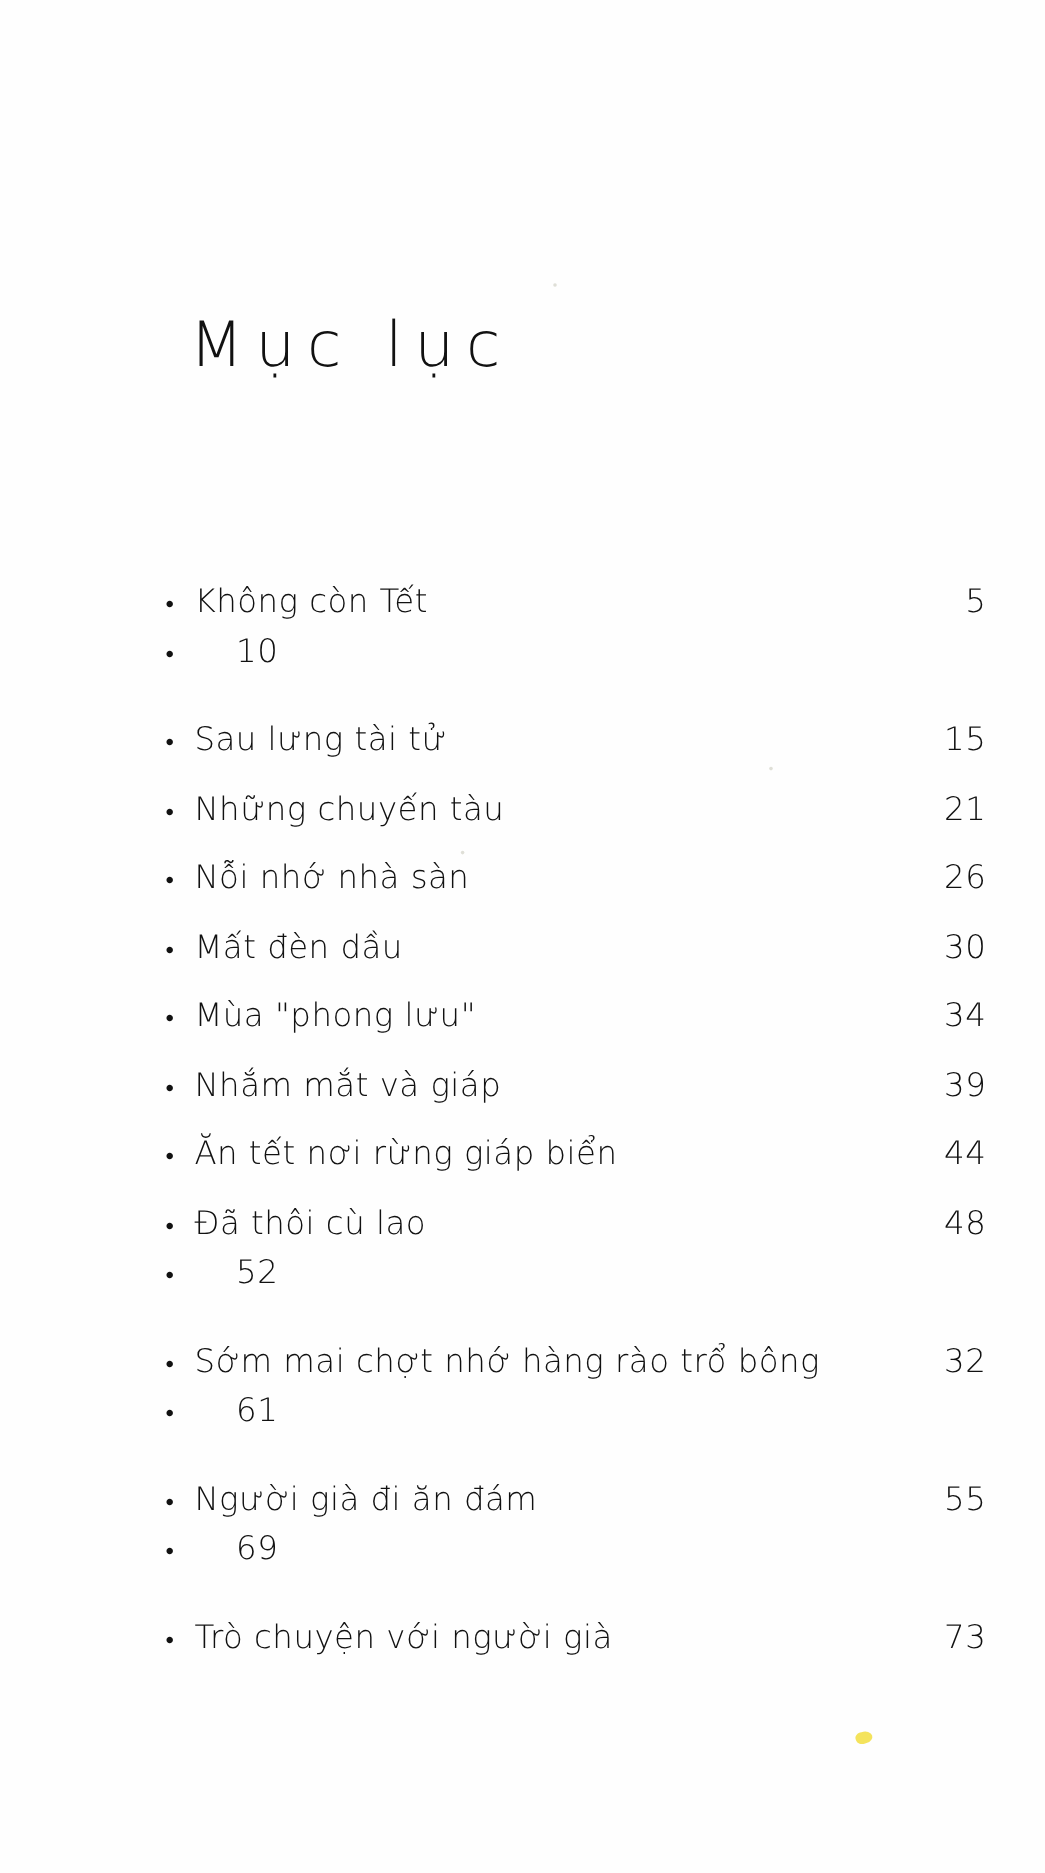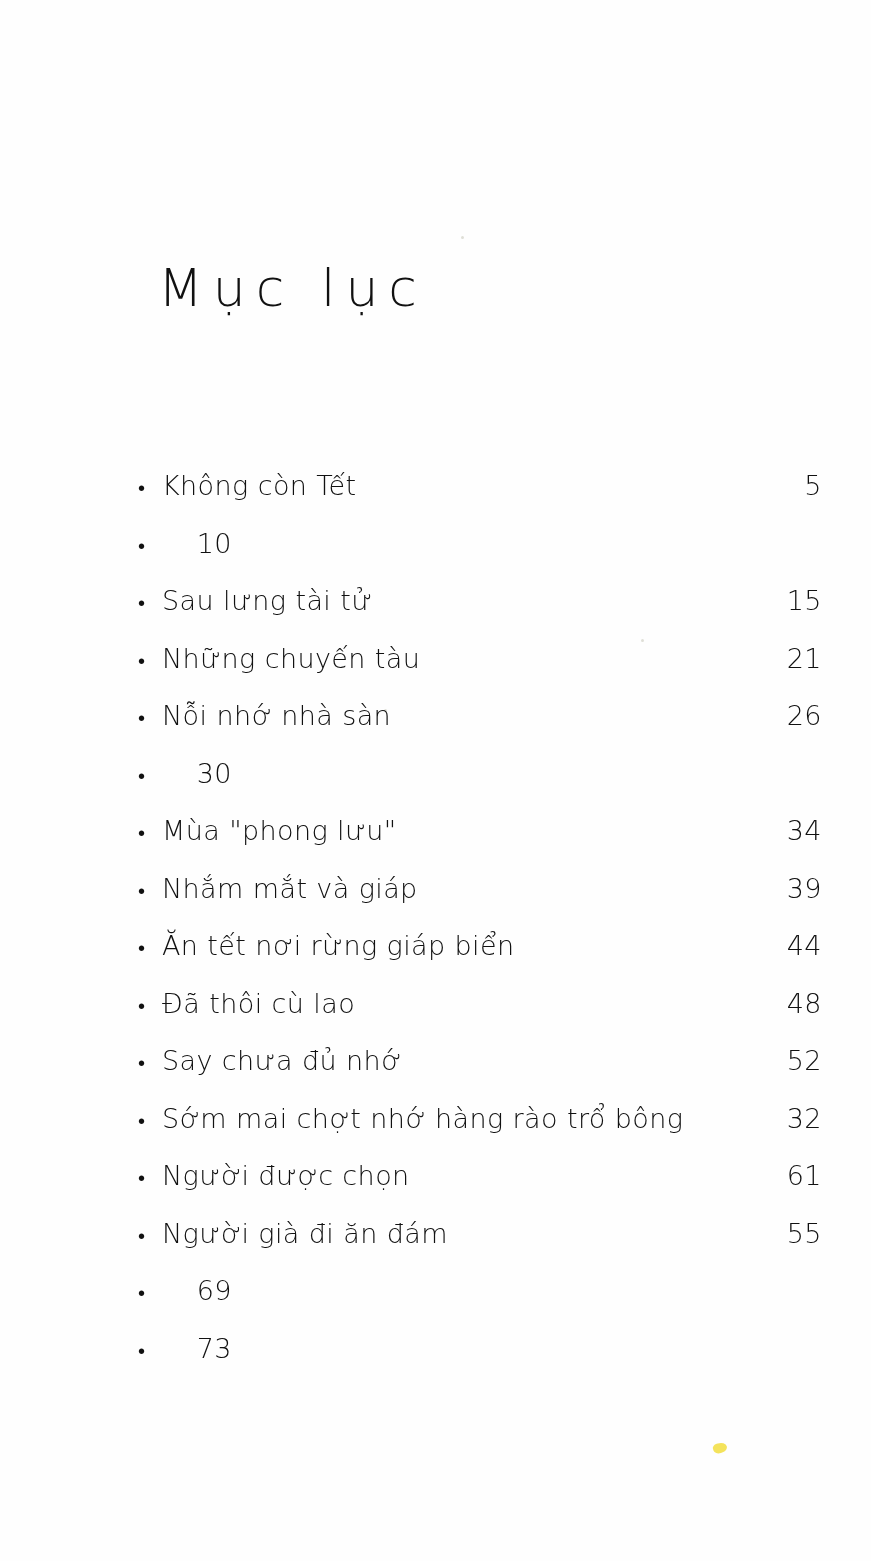--- a/index.html
+++ b/index.html
@@ -61,20 +61,21 @@
     color: #111111;
     text-align: left;
     padding-left: 6px;
     box-sizing: border-box;
   }
 
   .toc-label {
     flex: 1 1 auto;
     letter-spacing: 0.4px;
     white-space: nowrap;
+    margin-top: 16px;
   }
 
   .toc-page {
     flex: 0 0 70px;
     text-align: right;
     letter-spacing: 0.5px;
   }
 
   
   .speck {
@@ -135,20 +136,21 @@
     </div>
 
     <div class="toc-row">
       <span class="toc-bullet">•</span>
       <span class="toc-label">Nỗi nhớ nhà sàn</span>
       <span class="toc-page">26</span>
     </div>
 
     <div class="toc-row">
       <span class="toc-bullet">•</span>
+      <span class="toc-label">Mất đèn dầu</span>
       <span class="toc-page">30</span>
     </div>
 
     <div class="toc-row">
       <span class="toc-bullet">•</span>
       <span class="toc-label">Mùa "phong lưu"</span>
       <span class="toc-page">34</span>
     </div>
 
     <div class="toc-row">
@@ -164,48 +166,47 @@
     </div>
 
     <div class="toc-row">
       <span class="toc-bullet">•</span>
       <span class="toc-label">Đã thôi cù lao</span>
       <span class="toc-page">48</span>
     </div>
 
     <div class="toc-row">
       <span class="toc-bullet">•</span>
-      <span class="toc-label">Say chưa đủ nhớ</span>
       <span class="toc-page">52</span>
     </div>
 
     <div class="toc-row">
       <span class="toc-bullet">•</span>
       <span class="toc-label">Sớm mai chợt nhớ hàng rào trổ bông</span>
       <span class="toc-page">32</span>
     </div>
 
     <div class="toc-row">
       <span class="toc-bullet">•</span>
-      <span class="toc-label">Người được chọn</span>
       <span class="toc-page">61</span>
     </div>
 
     <div class="toc-row">
       <span class="toc-bullet">•</span>
       <span class="toc-label">Người già đi ăn đám</span>
       <span class="toc-page">55</span>
     </div>
 
     <div class="toc-row">
       <span class="toc-bullet">•</span>
       <span class="toc-page">69</span>
     </div>
 
     <div class="toc-row">
       <span class="toc-bullet">•</span>
+      <span class="toc-label">Trò chuyện với người già</span>
       <span class="toc-page">73</span>
     </div>
 
   </div>
 
   <div class="mark-yellow"></div>
 </div>
 
 </body></html>

